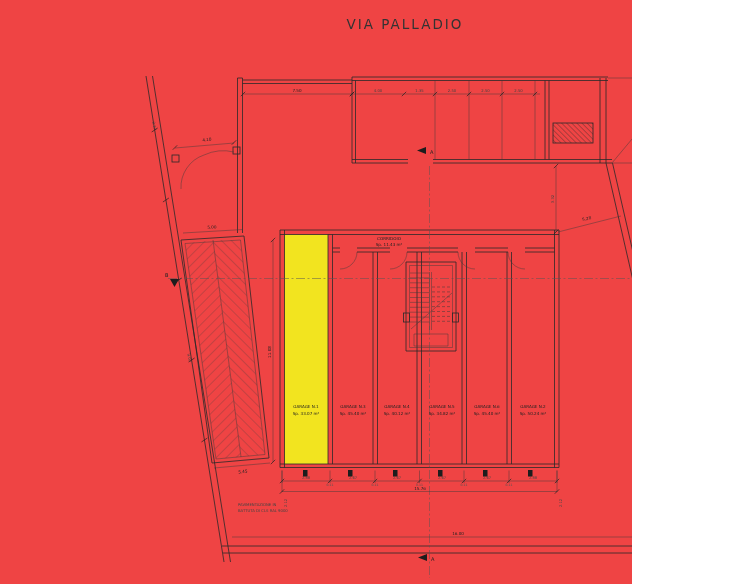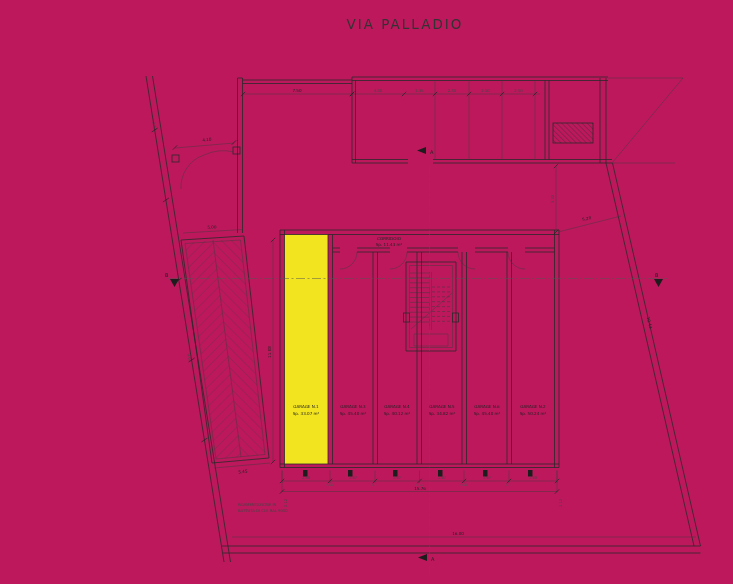--- a/index.html
+++ b/index.html
@@ -1,16 +1,16 @@
 <!DOCTYPE html>
 <html><head>
 <meta charset="utf-8">
 <style>
   html,body{margin:0;padding:0;background:#ffffff;}
-  .stage{position:relative;width:733px;height:584px;background:#be185d;overflow:hidden;
+  .stage{position:relative;width:632px;height:584px;background:#ef4444;overflow:hidden;
          font-family:"DejaVu Sans", sans-serif;}
   svg text{font-family:"DejaVu Sans", sans-serif;fill:#222;}
   .w{stroke:#2a2a2a;stroke-width:0.8;fill:none;}
   .thin{stroke:#3a3a3a;stroke-width:0.45;fill:none;}
   .cl{stroke:#555;stroke-width:0.5;fill:none;stroke-dasharray:9 2.5 2 2.5;}
   .dsh{stroke:#3a3a3a;stroke-width:0.5;fill:none;stroke-dasharray:3 2;}
   .t-title{font-size:13.5px;letter-spacing:2px;fill:#333;}
   .t5{font-size:5px;}
   .t4{font-size:4.1px;}
   .t38{font-size:3.8px;fill:#444;}

